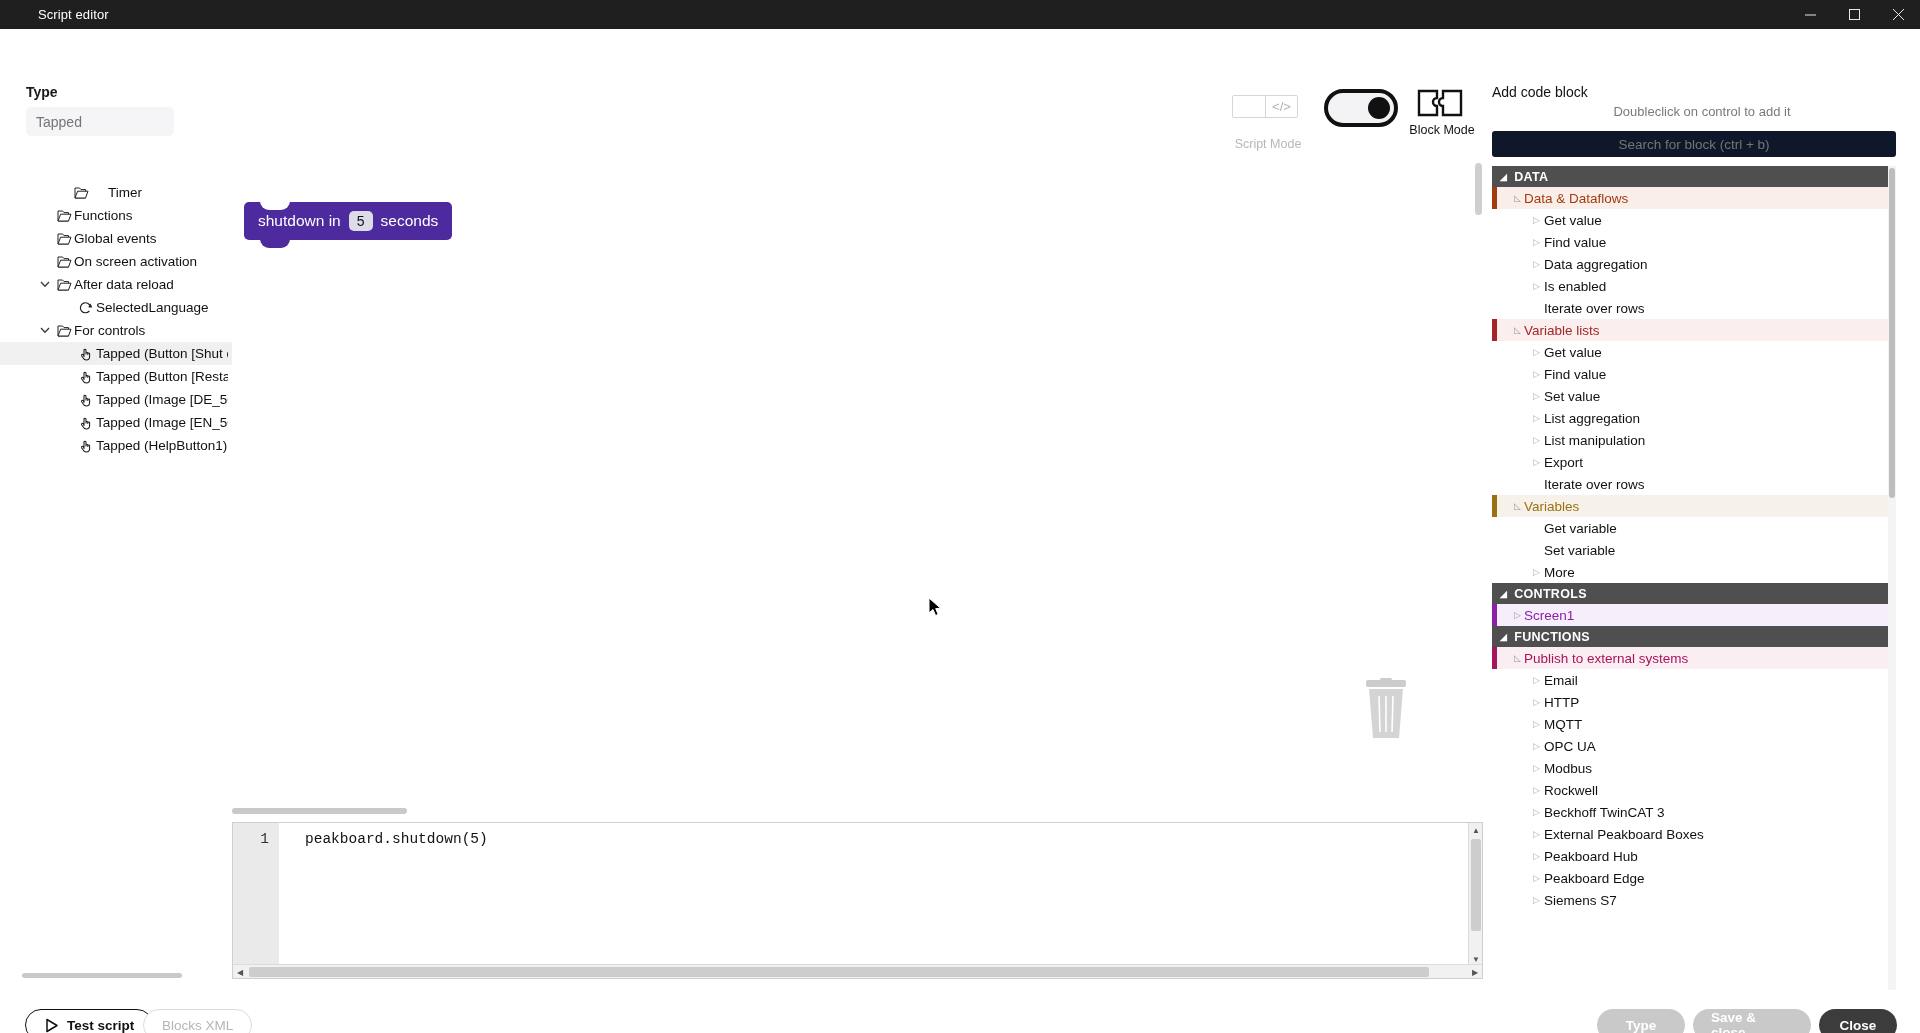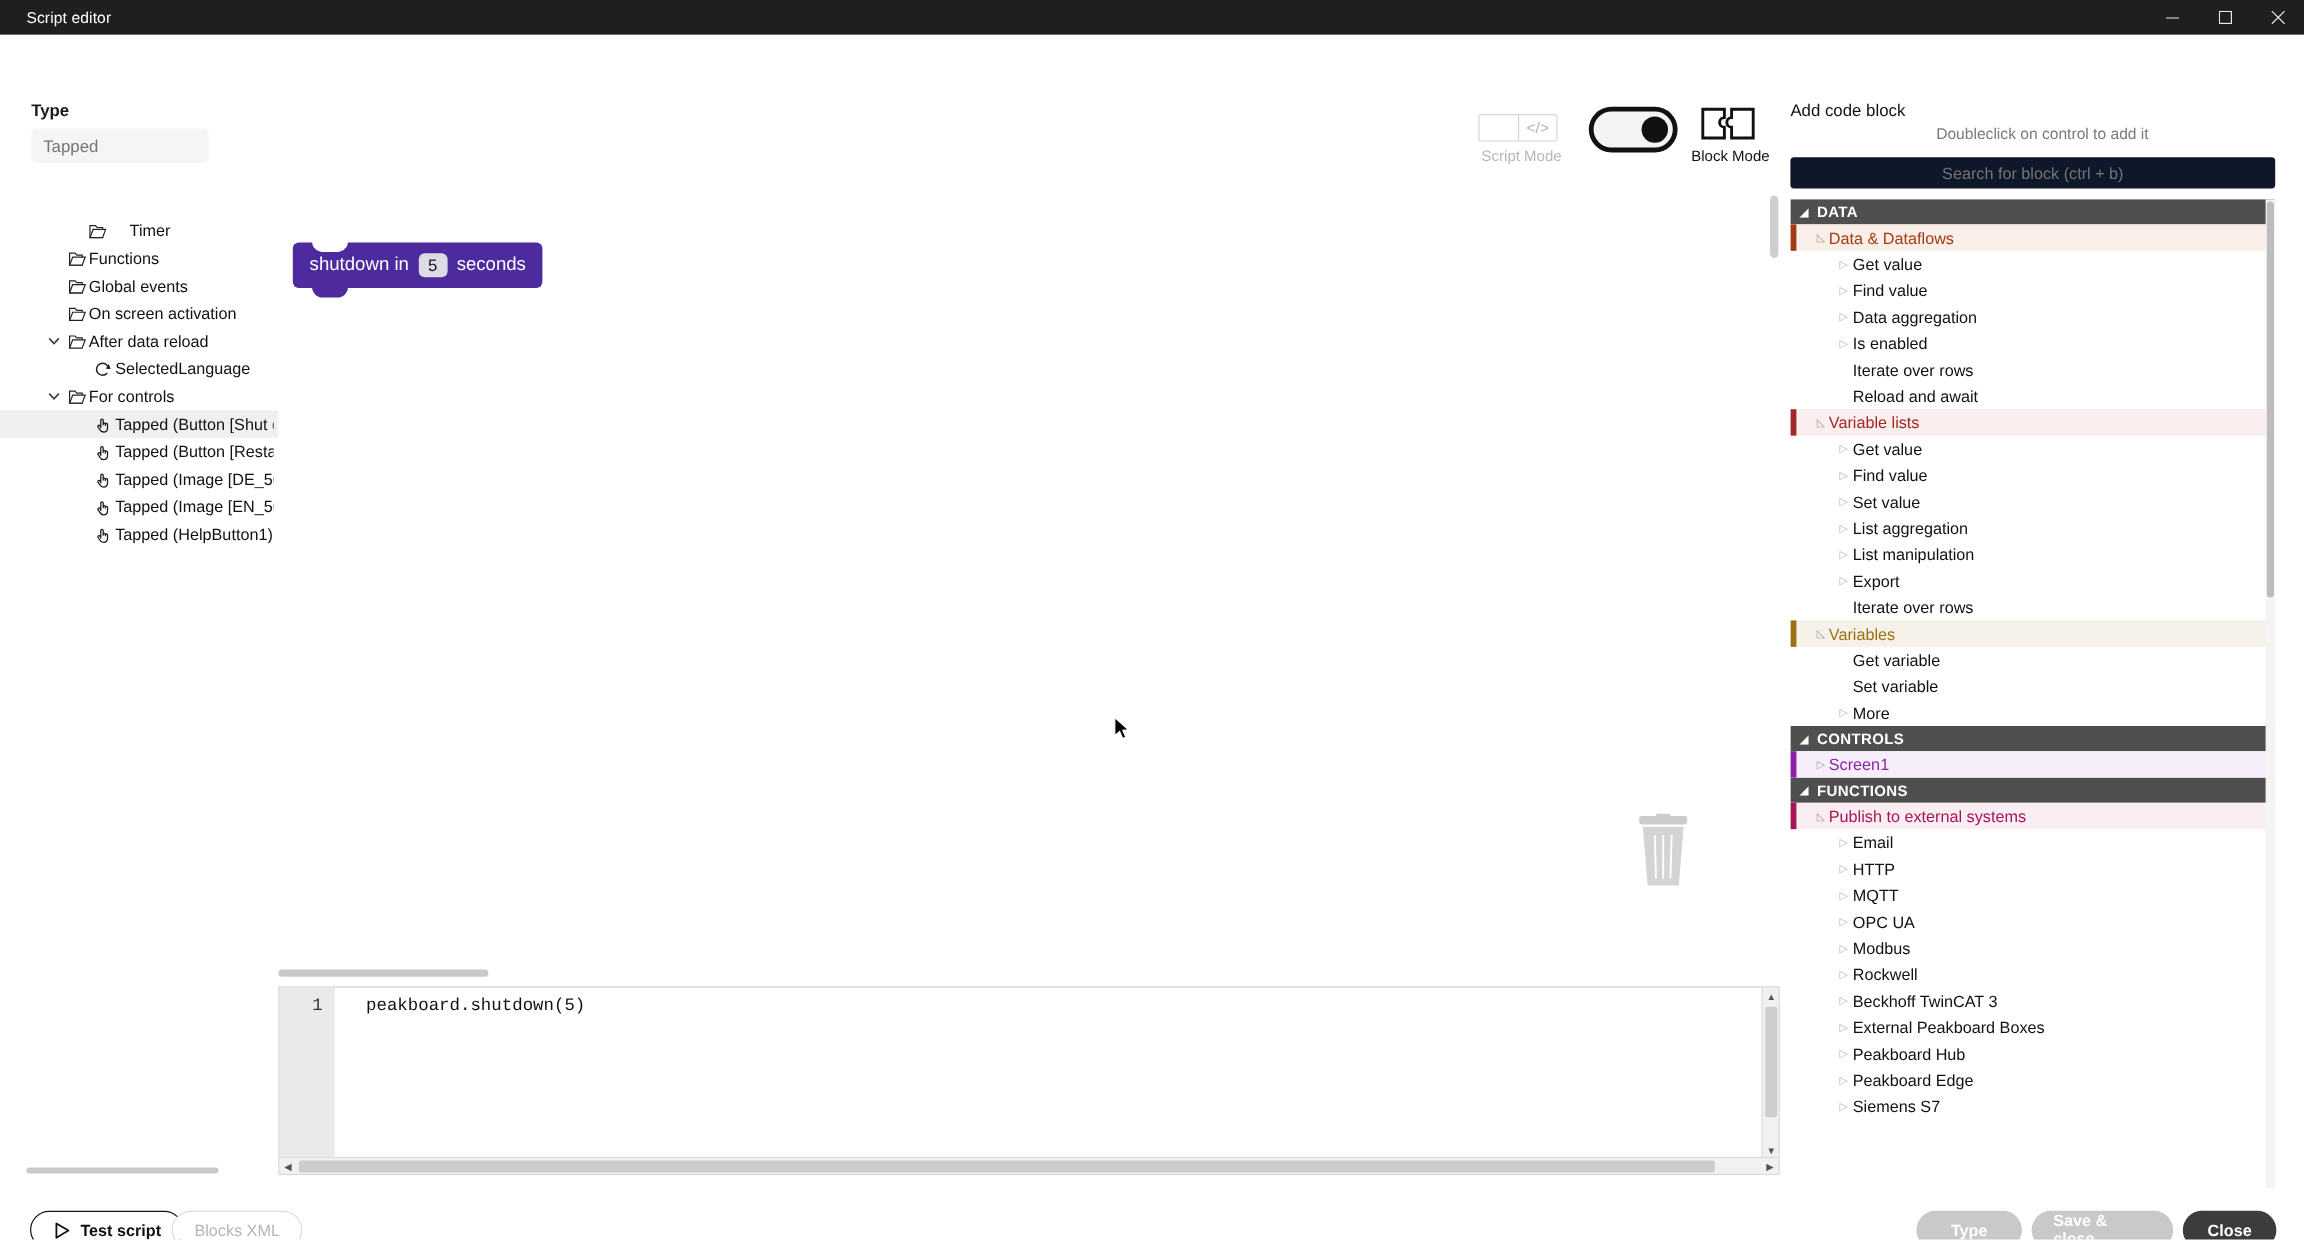--- a/index.html
+++ b/index.html
@@ -7,21 +7,21 @@
     width: 1920px; height: 1033px;
     font-family: "Liberation Sans", sans-serif;
     background: #ffffff;
     overflow: hidden;
   }
   
   #titlebar {
     height: 29px; background: #1f1f1f; color: #ffffff;
     display: flex; align-items: center; position: relative;
   }
-  #titlebar .title { font-size: 13px; padding-left: 22px; letter-spacing: .1px; }
+  #titlebar .title { font-size: 13px; padding-left: 22px; letter-spacing: .1px; margin-left: 16px; }
   #winbtns { position: absolute; right: 0; top: 0; height: 29px; display: flex; }
   #winbtns .wb {
     width: 44px; height: 29px; display: flex; align-items: center; justify-content: center;
     color: #e8e8e8;
   }
   #winbtns .wb svg { display: block; }
   
   #body-area { position: relative; width: 1920px; height: 1004px; background: #fff; }
   
   #type-label { position: absolute; left: 26px; top: 55px; font-size: 14px; font-weight: bold; color: #1a1a1a; }
@@ -74,21 +74,21 @@
   #canvas-hscroll { position: absolute; left: 232px; top: 777px; width: 1251px; height: 10px; }
   #canvas-hscroll .thumb { position: absolute; left: 0px; top: 2px; width: 175px; height: 6px; background: #c9c9c9; border-radius: 4px; }
   
   #modeswitch { position: absolute; left: 1232px; top: 60px; width: 260px; height: 60px; }
   #script-mode-icon {
     position: absolute; left: 0px; top: 6px; width: 66px; height: 23px;
     border: 1.5px solid #d6d6d6; border-radius: 2px; display: flex;
   }
   #script-mode-icon .half { width: 50%; display: flex; align-items: center; justify-content: center; }
   #script-mode-icon .half.right { border-left: 1.5px solid #d6d6d6; color: #b4b4b4; font-size: 13px; }
-  #script-mode-label { position: absolute; left: -4px; top: 34px; width: 80px; text-align: center; font-size: 12.5px; color: #b7b7b7; }
+  #script-mode-label { position: absolute; left: -4px; top: 48px; width: 80px; text-align: center; font-size: 12.5px; color: #b7b7b7; }
   #mode-toggle {
     position: absolute; left: 92px; top: 0px; width: 74px; height: 38px;
     background: #f3f3f5; border: 4px solid #111; border-radius: 19px;
   }
   #mode-toggle .knob { position: absolute; right: 4px; top: 4px; width: 22px; height: 22px; background: #111; border-radius: 50%; }
   #block-mode-icon { position: absolute; left: 185px; top: 0px; width: 46px; height: 30px; }
   #block-mode-label { position: absolute; left: 155px; top: 34px; width: 110px; text-align: center; font-size: 12.5px; color: #111; }
   
   #code-panel {
     position: absolute; left: 232px; top: 793px; width: 1251px; height: 157px;
@@ -404,23 +404,20 @@
             <span class="tri">▷</span>
             <span>Data aggregation</span>
           </div>
           <div class="itm">
             <span class="tri">▷</span>
             <span>Is enabled</span>
           </div>
           <div class="itm">
             <span>Iterate over rows</span>
           </div>
-          <div class="itm">
-            <span>Reload and await</span>
-          </div>
           <div class="cat" style="background: rgb(250, 238, 238); color: rgb(163, 38, 38);">
             <span class="bar" style="background:#a32626"></span>
             <span class="tri">◺</span>
             <span>Variable lists</span>
           </div>
           <div class="itm">
             <span class="tri">▷</span>
             <span>Get value</span>
           </div>
           <div class="itm">

